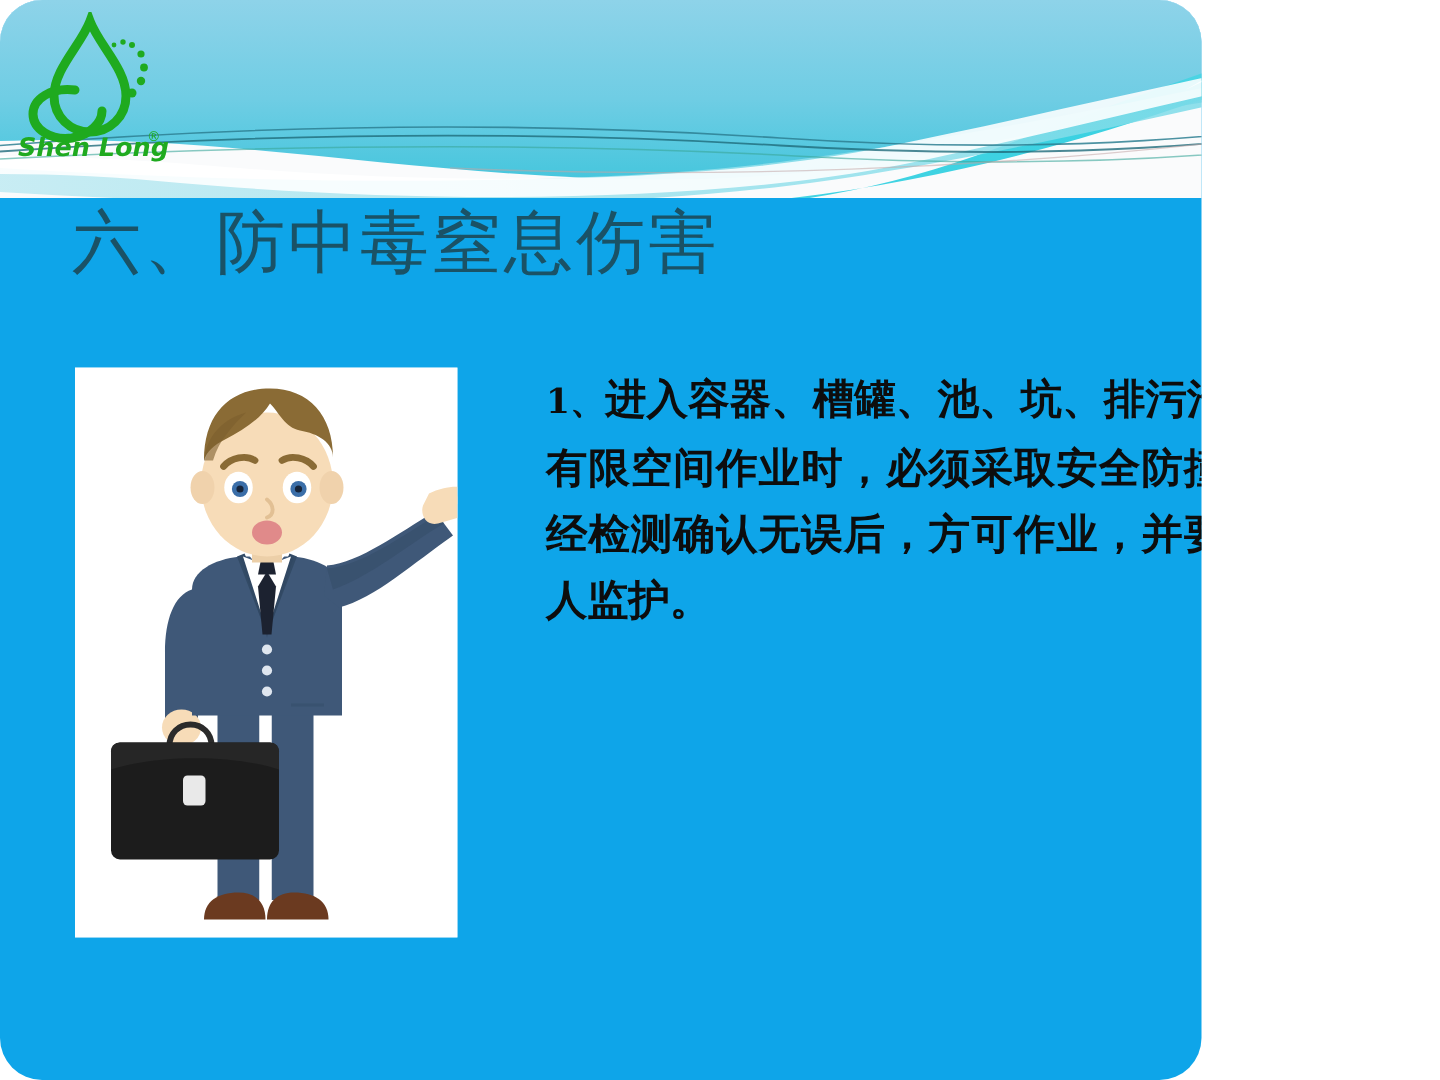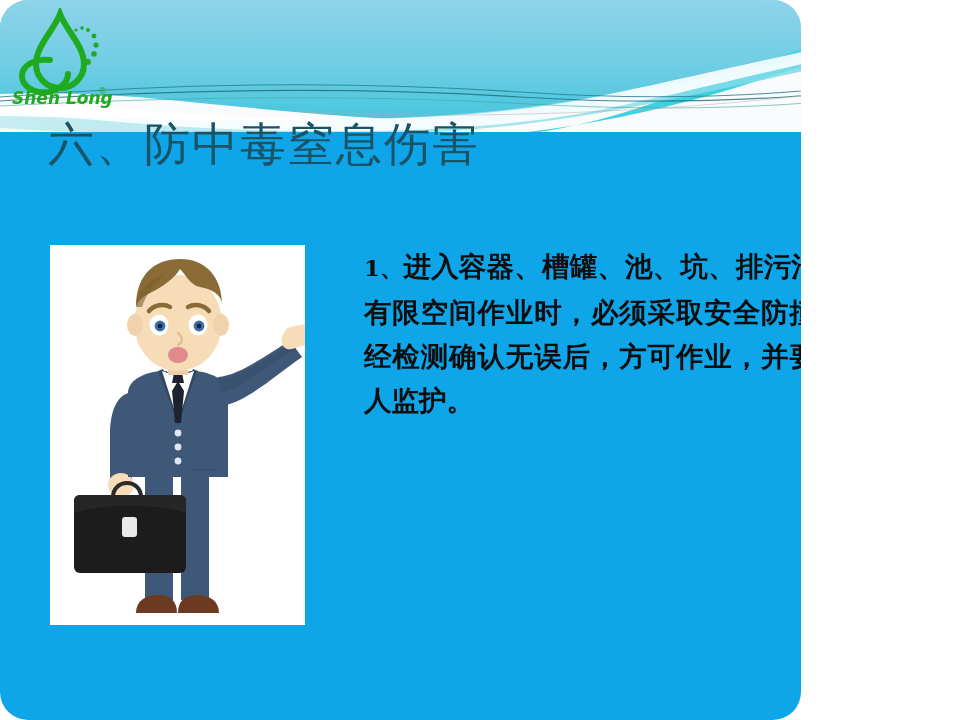--- a/index.html
+++ b/index.html
@@ -34,21 +34,21 @@
     top: 8px;
     width: 108px;
     height: 100px;
   }
   .logo svg { display: block; }
 
   
   .slide-title {
     position: absolute;
     left: 48px;
-    top: 114px;
+    top: 131px;
     font-family: "DejaVu Sans", "Liberation Sans", sans-serif;
     font-size: 46px;
     line-height: 60px;
     letter-spacing: 2px;
     color: #1a5266;
     white-space: nowrap;
   }
 
   
   .picture-frame {

